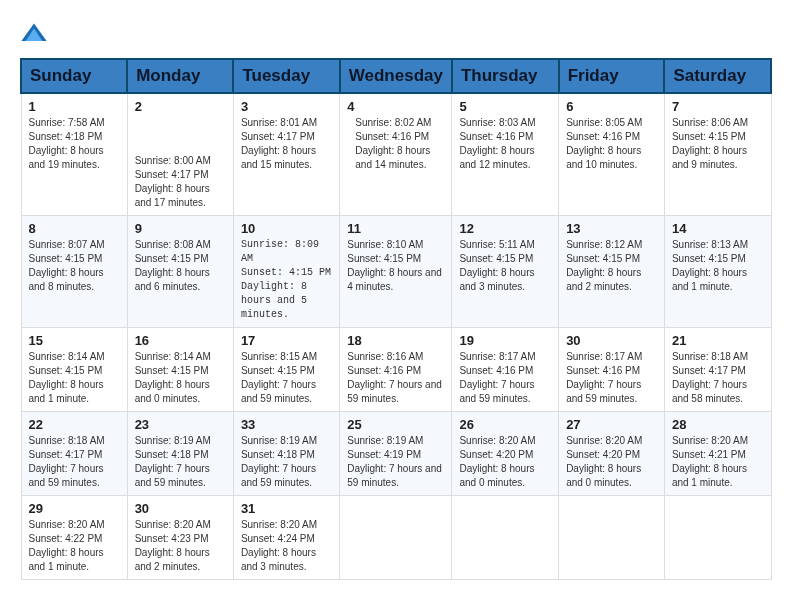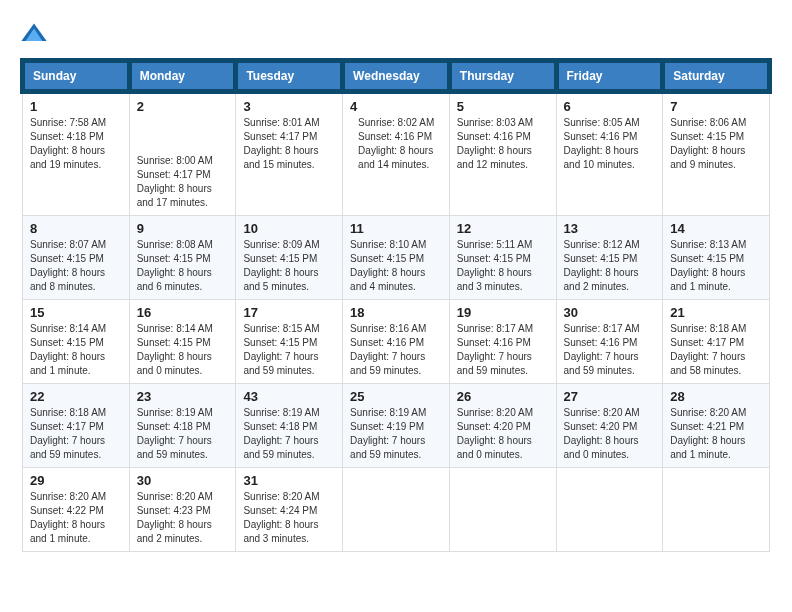--- a/index.html
+++ b/index.html
@@ -46,26 +46,26 @@
       font-size: 15px;
       color: #444;
     }
     .calendar-table {
       width: 100%;
       border-collapse: collapse;
       font-size: 11px;
     }
     .calendar-table th {
       background-color: #3a7fc1;
-      color: #ffffff;
+      color: #0f172a;
       padding: 6px 8px;
       text-align: left;
-      font-size: 12px;
+      font-size: 17px;
       font-weight: bold;
-      border: 5px solid #0c4a6e;
+      border: 2px solid #0c4a6e;
     }
     .calendar-table td {
       vertical-align: top;
       padding: 5px 7px;
       border: 1px solid #ddd;
       width: calc(100% / 7);
       min-height: 80px;
       background: #fff;
     }
     .calendar-table tr:nth-child(even) td {
@@ -172,21 +172,21 @@
 Daylight: 8 hours and 8 minutes.</div>
         </td>
         <td>
           <span class="day-number">9</span>
           <div class="day-info" style="white-space: pre-line;">Sunrise: 8:08 AM
 Sunset: 4:15 PM
 Daylight: 8 hours and 6 minutes.</div>
         </td>
         <td>
           <span class="day-number">10</span>
-          <div class="day-info" style="white-space: pre-line;">Sunrise: 8:09 AM
+          <div class="day-info" style="white-space: pre-line; font-family: Liberation Mono, monospace;">Sunrise: 8:09 AM
 Sunset: 4:15 PM
 Daylight: 8 hours and 5 minutes.</div>
         </td>
         <td>
           <span class="day-number">11</span>
           <div class="day-info" style="white-space: pre-line;">Sunrise: 8:10 AM
 Sunset: 4:15 PM
 Daylight: 8 hours and 4 minutes.</div>
         </td>
         <td>
@@ -259,21 +259,21 @@
 Sunset: 4:17 PM
 Daylight: 7 hours and 59 minutes.</div>
         </td>
         <td>
           <span class="day-number">23</span>
           <div class="day-info" style="white-space: pre-line;">Sunrise: 8:19 AM
 Sunset: 4:18 PM
 Daylight: 7 hours and 59 minutes.</div>
         </td>
         <td>
-          <span class="day-number">43</span>
+          <span class="day-number">33</span>
           <div class="day-info" style="white-space: pre-line;">Sunrise: 8:19 AM
 Sunset: 4:18 PM
 Daylight: 7 hours and 59 minutes.</div>
         </td>
         <td>
           <span class="day-number">25</span>
           <div class="day-info" style="white-space: pre-line;">Sunrise: 8:19 AM
 Sunset: 4:19 PM
 Daylight: 7 hours and 59 minutes.</div>
         </td>

